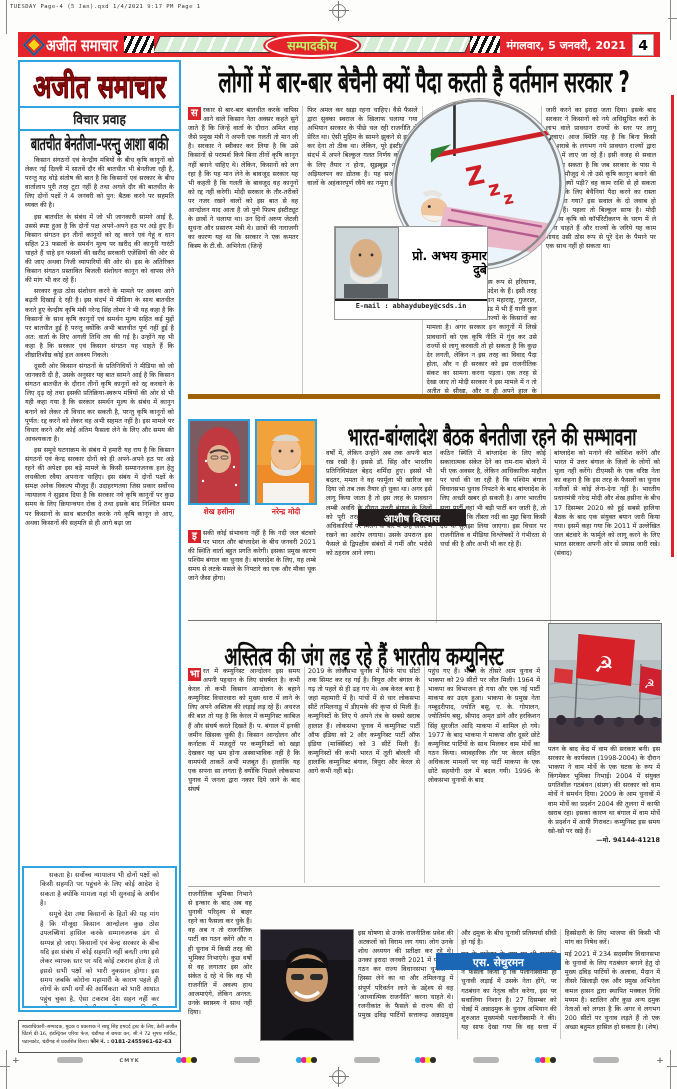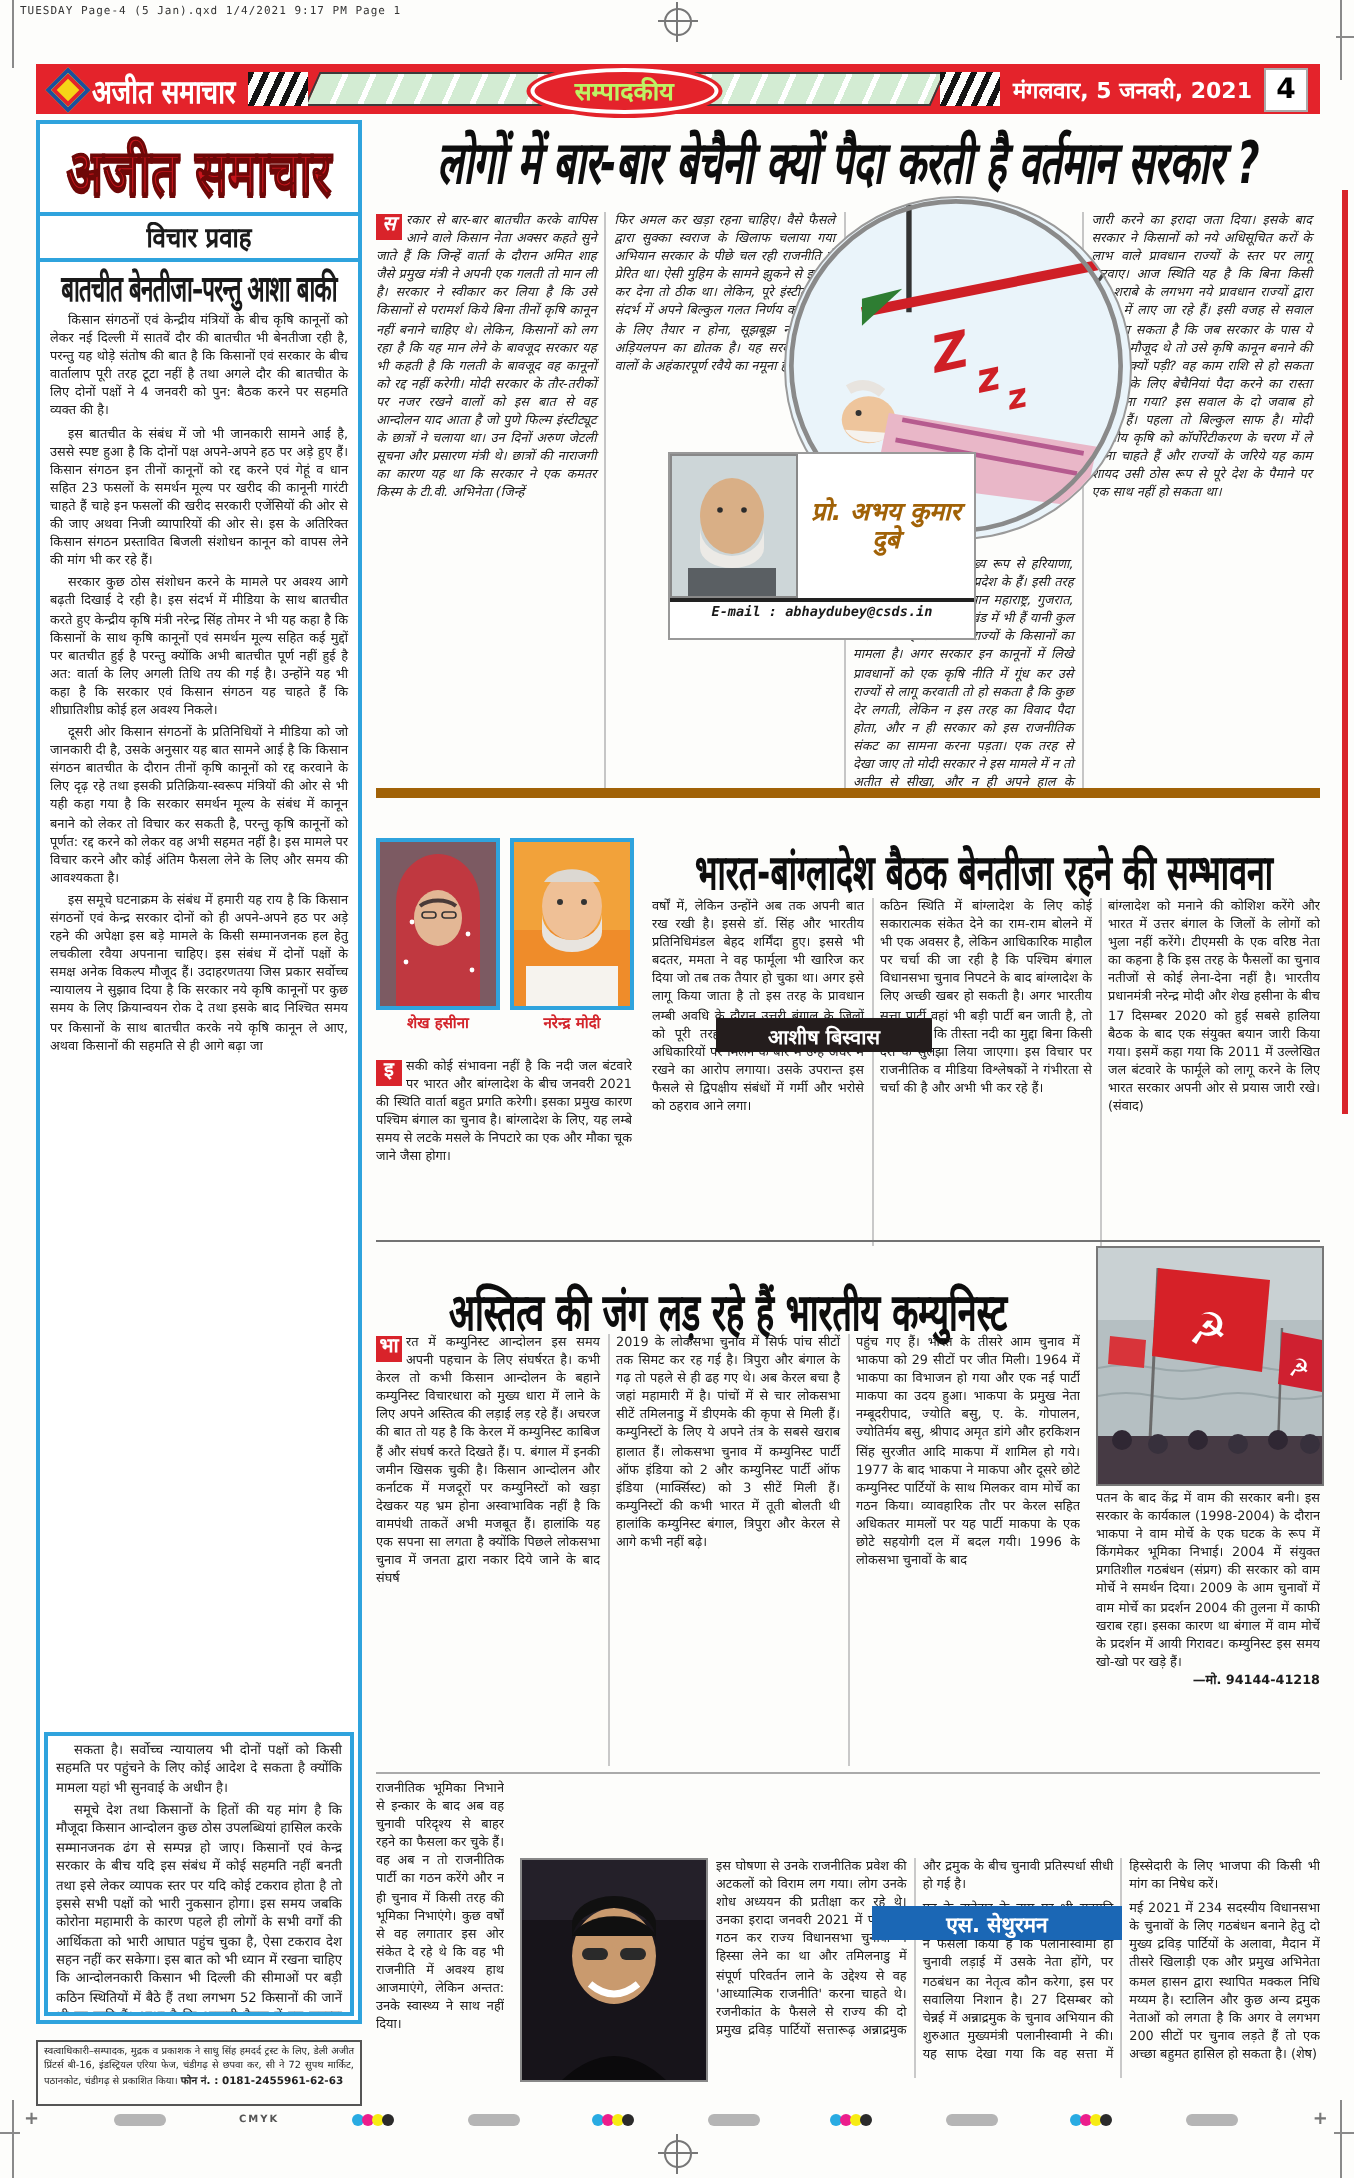--- a/index.html
+++ b/index.html
@@ -38,35 +38,35 @@
            transform:scale(1,1.3);-webkit-text-stroke:.5px #6e0808;text-shadow:0 1px 0 #6e0808;}
   .sb-rule{height:0;border-top:2px solid #2fa3dd;}
   .sb-title{text-align:center;font-weight:bold;font-size:12px;padding:2px 0;transform:scale(1,1.15);}
   .sb-quote{font-size:6.6px;line-height:1.4;padding:3px 5px 1px;text-align:justify;}
   .sb-attr{display:block;text-align:right;font-weight:bold;font-size:7px;}
   .sb-headline{margin:5px 0 3px;text-align:center;font-size:11.5px;font-weight:900;white-space:nowrap;
            letter-spacing:-0.4px;transform:scale(0.97,1.55);}
   .sb-body{height:642px;overflow:hidden;padding:2px 5px 0;font-size:6.6px;line-height:1.42;text-align:justify;}
   .sb-body p,.sb-box2 p{margin:0 0 2px;text-indent:9px;}
   .sb-box2{position:absolute;left:2px;right:2px;bottom:2px;height:142px;border:2px solid #2fa3dd;
-           padding:3px 4px;box-sizing:border-box;font-size:6.6px;line-height:1.42;text-align:justify;overflow:hidden;}
+           padding:3px 16px;box-sizing:border-box;font-size:6.6px;line-height:1.42;text-align:justify;overflow:hidden;}
   .imprint{position:absolute;left:18px;top:1020px;width:163px;height:33px;border:1px solid #555;
            box-sizing:border-box;padding:2px 3px;font-size:4.9px;line-height:1.5;color:#222;overflow:hidden;text-align:justify;}
   .imprint b{font-size:5.2px;}
   
   .headline{font-weight:900;white-space:nowrap;text-align:center;color:#0d0d0d;}
   .headline span{display:inline-block;transform:scale(1,1.5);transform-origin:center top;}
   .body-txt{font-size:6.4px;line-height:1.42;text-align:justify;color:#1c1c1c;overflow:hidden;}
   .dropcap{float:left;width:13px;height:13px;background:#d9232a;color:#fff;font-size:10px;font-weight:bold;
            display:flex;align-items:center;justify-content:center;margin:1px 2px 1px 0;}
   .authbox-red{background:#fff;border:1px solid #999;display:flex;align-items:stretch;z-index:3;}
-  .auth-name{flex:1;display:flex;align-items:center;justify-content:center;text-align:center;
-             color:#a16207;font-weight:900;line-height:1.15;}
-  
-  .a1{position:absolute;left:188px;top:58px;width:472px;height:336px;font-style:italic;}
+  .auth-name{flex:1;display:flex;align-items:center;justify-content:center;text-align:right;
+             color:#000000;font-weight:900;line-height:1.15;}
+  
+  .a1{position:absolute;left:188px;top:58px;width:472px;height:336px;}
   .a1 .headline{font-size:19.5px;margin-top:2px;letter-spacing:-0.3px;}
   .a1cols{position:absolute;left:0;top:48px;right:0;height:288px;display:flex;}
   .a1col{flex:1 1 0;padding:0 4px;border-left:1px solid #c6c6c6;}
   .a1col:first-child{border-left:none;padding-left:0;}
   .cartoon{position:absolute;left:204px;top:40px;width:172px;height:170px;border-radius:50%;
            background:#eaf4fa;border:1px solid #9a9a9a;z-index:2;overflow:hidden;}
   .a1auth{position:absolute;left:146px;top:168px;width:152px;height:92px;z-index:3;}
   .a1auth .inner{display:flex;height:72px;}
   .a1auth .aphoto{width:62px;height:70px;border:1px solid #888;background:#cdd6d8;overflow:hidden;}
   .a1auth .auth-name{font-size:12.5px;}

